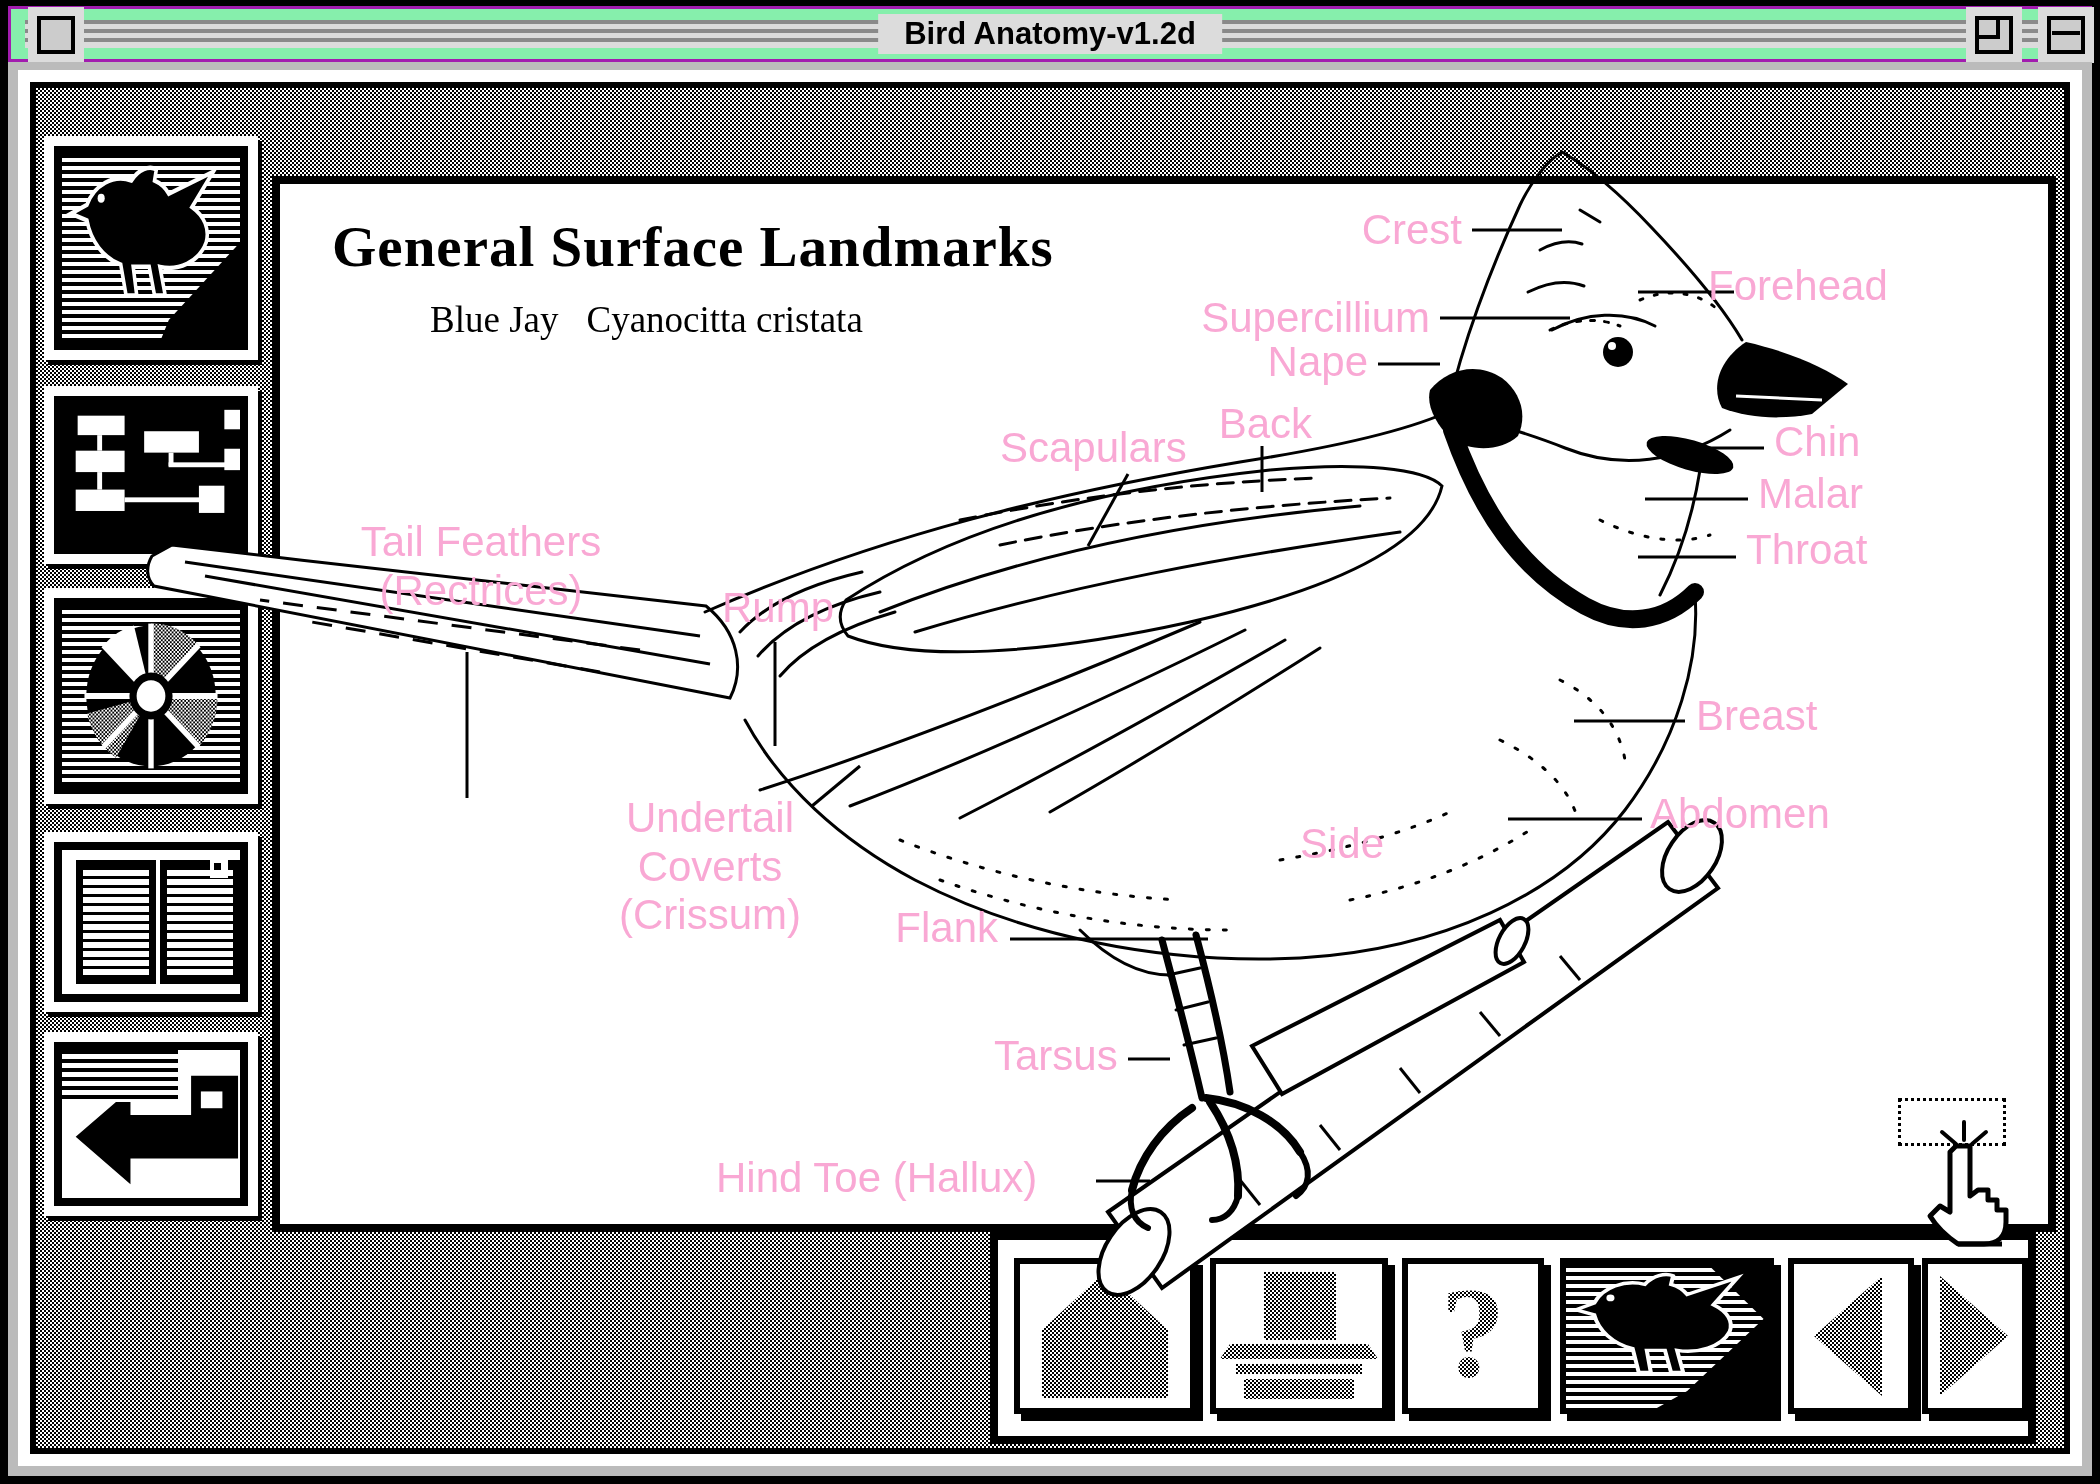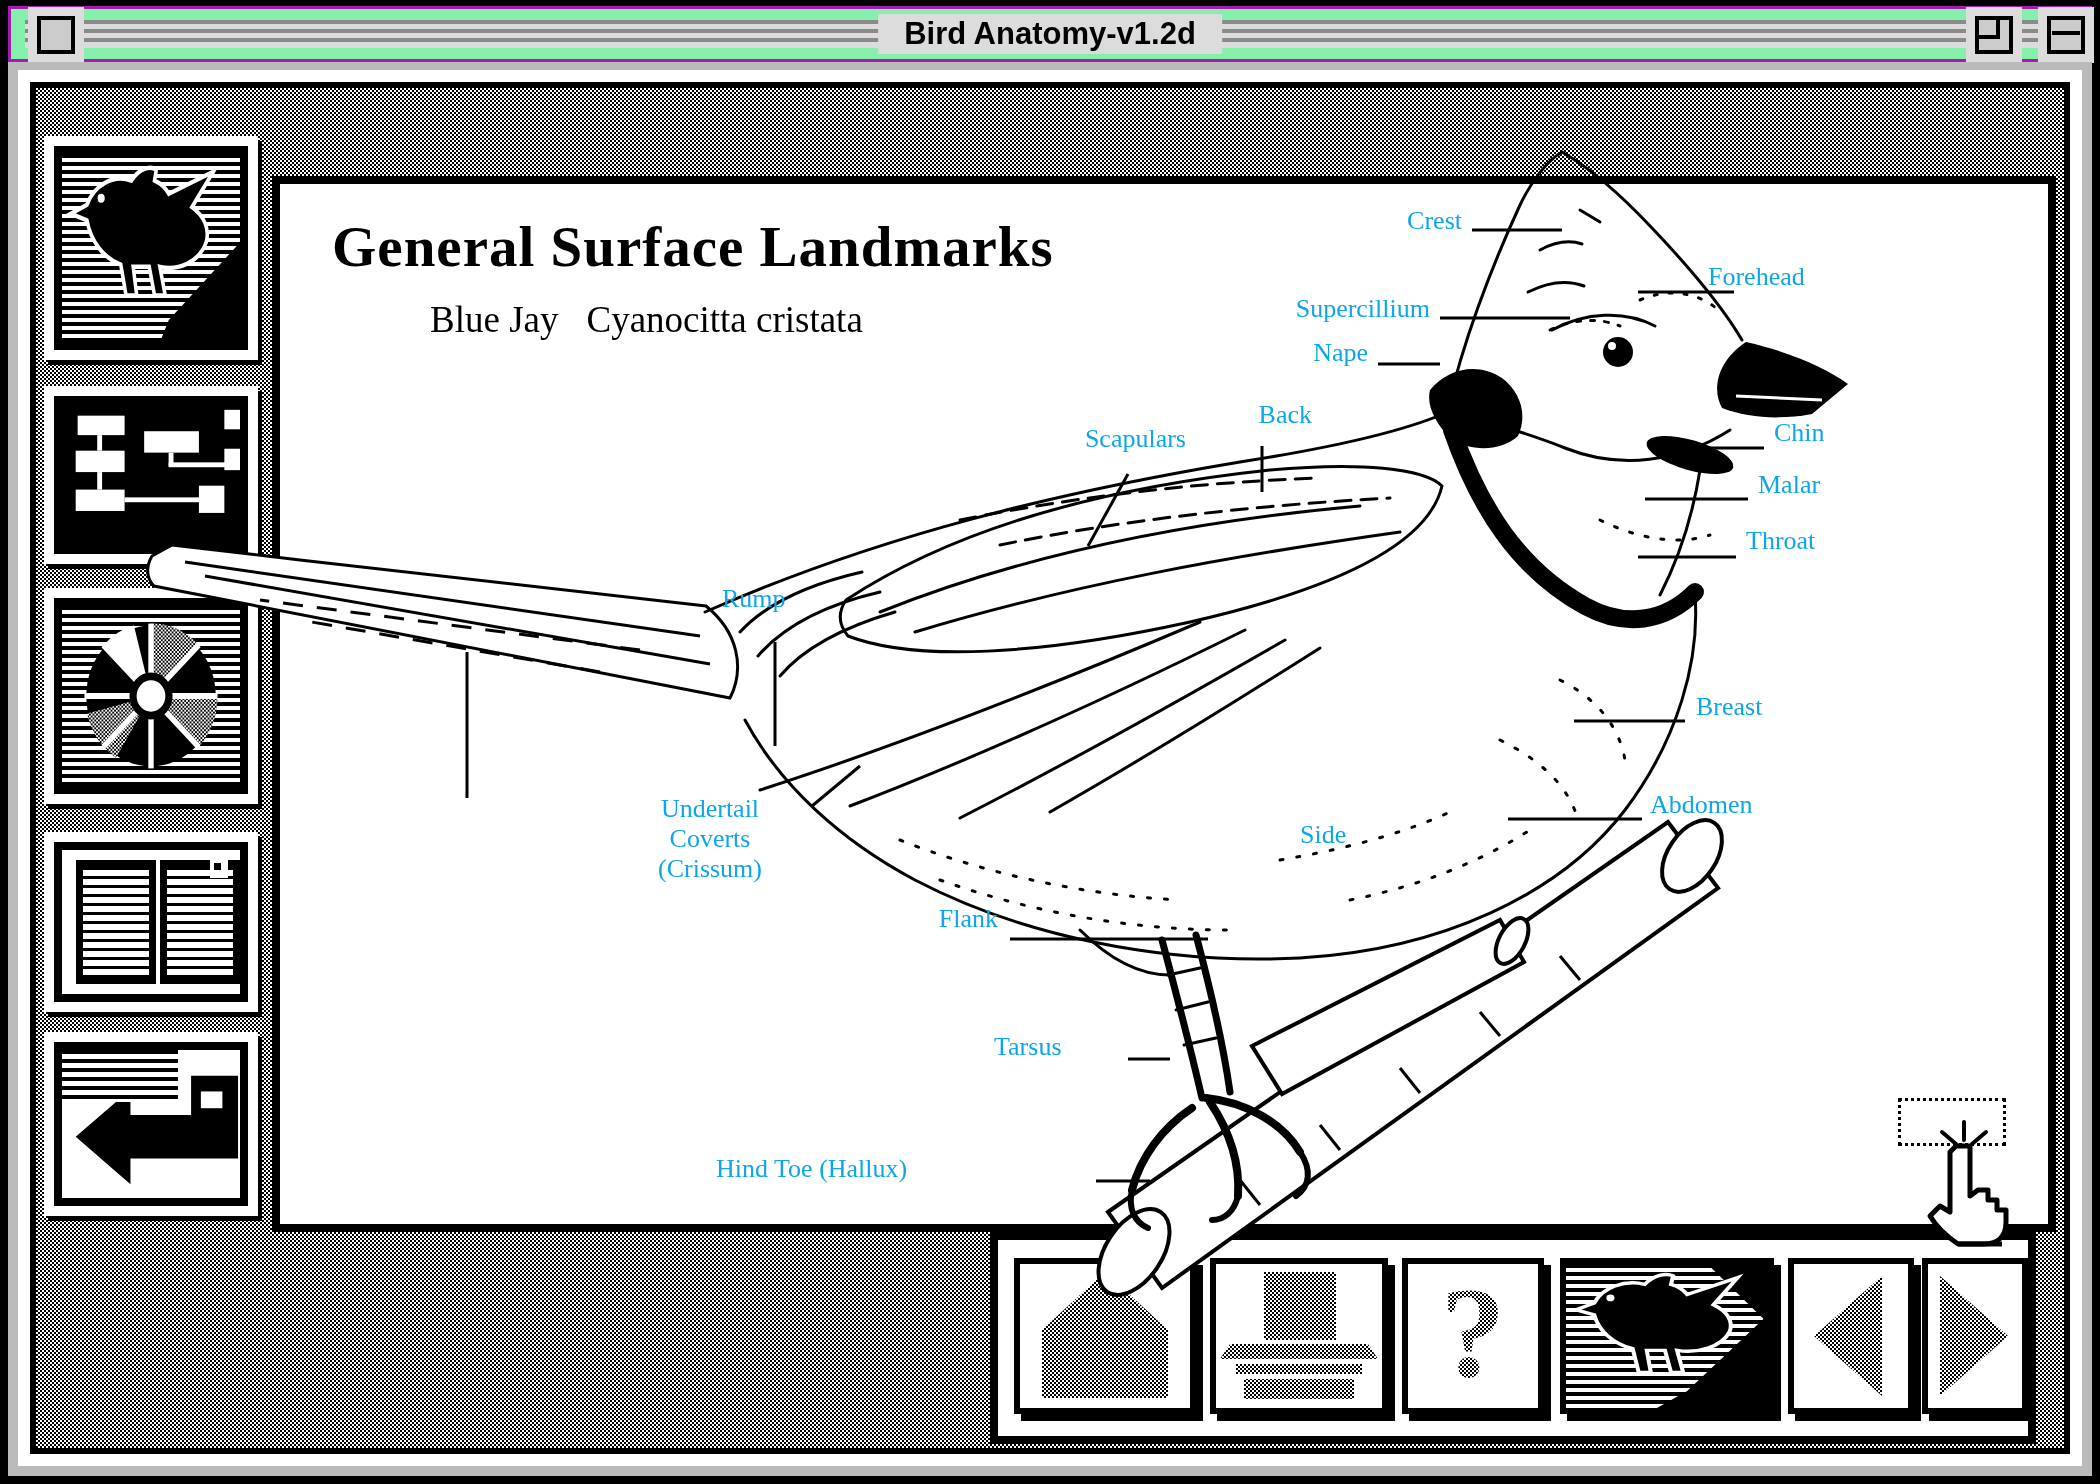--- a/index.html
+++ b/index.html
@@ -36,22 +36,22 @@
   
   #content{position:absolute;left:272px;top:176px;width:1784px;height:1056px;background:#fff;
            border:8px solid #000;box-sizing:border-box;z-index:1;}
   #heading{position:absolute;left:332px;top:214px;font-family:"Liberation Serif",serif;
            font-weight:bold;font-size:57px;color:#000;z-index:2;letter-spacing:1px;}
   #subtitle{position:absolute;left:430px;top:298px;font-family:"Liberation Serif",serif;
             font-size:37px;color:#000;z-index:2;}
   #subtitle .species{margin-left:28px;}
   
   #labels{position:absolute;left:0;top:0;width:2100px;height:1484px;z-index:6;pointer-events:none;}
-  .dlabel{position:absolute;font-family:Liberation Serif, serif;font-size:26px;line-height:1.16;
-          color:#0ea5e9;white-space:pre-line;}
+  .dlabel{position:absolute;font-family:Liberation Sans, sans-serif;font-size:42px;line-height:1.16;
+          color:#f9a8d4;white-space:pre-line;}
   
   #birdsvg{position:absolute;left:0;top:0;z-index:5;pointer-events:none;}
   
   #toolbar{position:absolute;left:990px;top:1232px;width:1046px;height:212px;background:#fff;
            border:8px solid #000;box-sizing:border-box;z-index:2;}
   .tb-btn{position:absolute;top:18px;height:156px;background:#fff;border:6px solid #000;
           box-sizing:border-box;box-shadow:7px 7px 0 #000;overflow:hidden;}
   
   #hotspot{position:absolute;left:1898px;top:1098px;width:108px;height:48px;
            border:3px dotted #000;box-sizing:border-box;z-index:7;}
@@ -285,20 +285,22 @@
       <div class="dlabel" style="left: 1774px; top: 418px;">Chin</div>
       <div class="dlabel" style="left: 1758px; top: 470px;">Malar</div>
       <div class="dlabel" style="left: 1746px; top: 526px;">Throat</div>
       <div class="dlabel" style="left: 1696px; top: 692px;">Breast</div>
       <div class="dlabel" style="left: 1650px; top: 790px;">Abdomen</div>
       <div class="dlabel" style="left: 1300px; top: 820px;">Side</div>
       <div class="dlabel" style="left: 878px; top: 904px; width: 120px; text-align: right;">Flank</div>
       <div class="dlabel" style="left: 560px; top: 794px; width: 300px; text-align: center;">Undertail
 Coverts
 (Crissum)</div>
+      <div class="dlabel" style="left: 336px; top: 518px; width: 290px; text-align: center;">Tail Feathers
+(Rectrices)</div>
       <div class="dlabel" style="left: 722px; top: 584px;">Rump</div>
       <div class="dlabel" style="left: 978px; top: 1032px; margin-left: 16px;">Tarsus</div>
       <div class="dlabel" style="left: 716px; top: 1154px;">Hind Toe (Hallux)</div>
     </div>
 
   <div id="toolbar">
     <div class="tb-btn" style="left:16px;width:182px;">
       <svg viewBox="0 0 170 144" width="100%" height="100%" preserveAspectRatio="none">
         <polygon points="85,8 148,66 148,134 22,134 22,66" fill="url(#d4)"></polygon>
       </svg>

